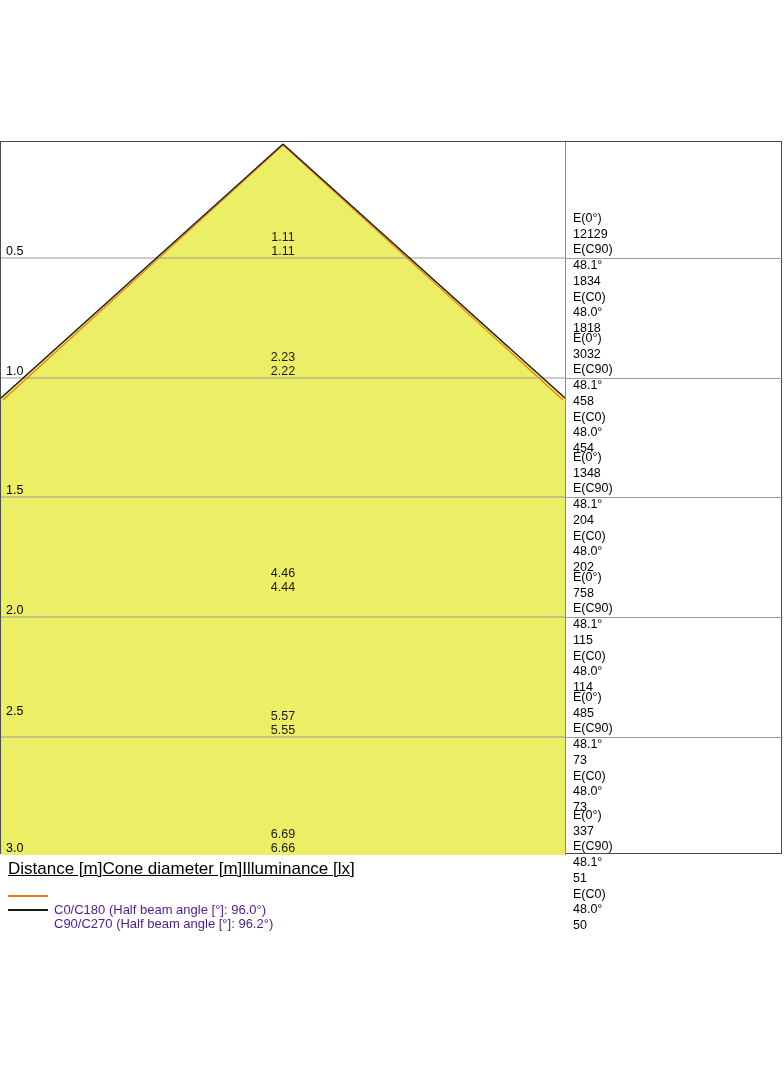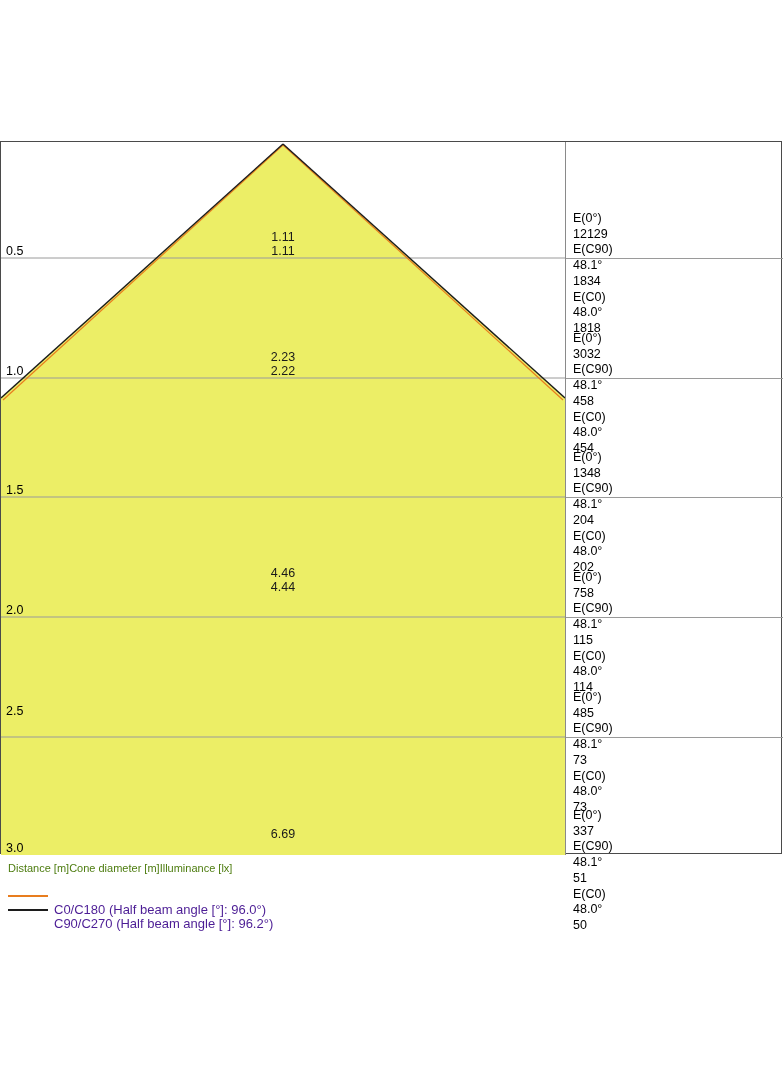--- a/index.html
+++ b/index.html
@@ -24,21 +24,21 @@
   }
   .e-block {
     position:absolute; left:565px; width:217px; font-size:12.5px; line-height:15.7px;
   }
   .e-line { display:flex; padding:0 8px 0 7px;flex-direction:column; }
   .e-name { width:87px; text-align:left; }
   .e-angle { width:60px; text-align:left; }
   .e-value { flex:1; text-align:left; }
 
   .axis-caption {
-    position:absolute; top:861px; left:8px; font-size:11px; line-height:15px; color:#4d7c0f;
+    position:absolute; top:861px; left:8px; font-size:17px; line-height:15px; color:#000000;text-decoration:underline;
   }
   .legend { position:absolute; top:889px; left:8px; }
   .legend-row { display:flex; align-items:center; height:14px; }
   .legend-swatch { width:40px; height:0; border-top-style:solid; border-top-width:2px; margin-right:6px; }
   .legend-swatch-0 { border-top-color:#E87D1E; }
   .legend-swatch-1 { border-top-color:#1c1c1c; }
   .legend-text { font-size:13px; line-height:14px; color:#4c1d95;margin-top:27px; }
 </style>
 </head>
 <body>
@@ -89,22 +89,27 @@
         <div>1.11</div>
     </div>
     <div class="cone-label" style="top:208px">
       <div>2.23</div>
         <div>2.22</div>
     </div>
     <div class="cone-label" style="top:424px">
       <div>4.46</div>
         <div>4.44</div>
     </div>
+    <div class="cone-label" style="top:567px">
+      <div>5.57</div>
+        <div>5.55</div>
+    </div>
     <div class="cone-label" style="top:685px">
       <div>6.69</div>
+        <div>6.66</div>
     </div>
 
     <div class="e-block" style="top:69px">
       <div class="e-line">
           <span class="e-name">E(0°)</span>
           <span class="e-angle"></span>
           <span class="e-value">12129</span>
         </div>
       <div class="e-line">
           <span class="e-name">E(C90)</span>

